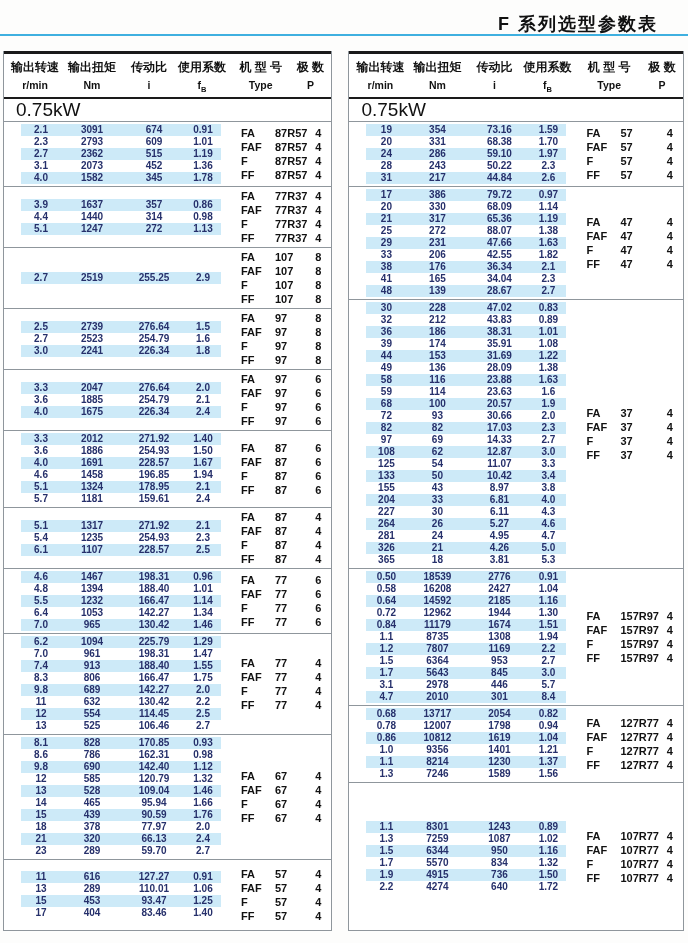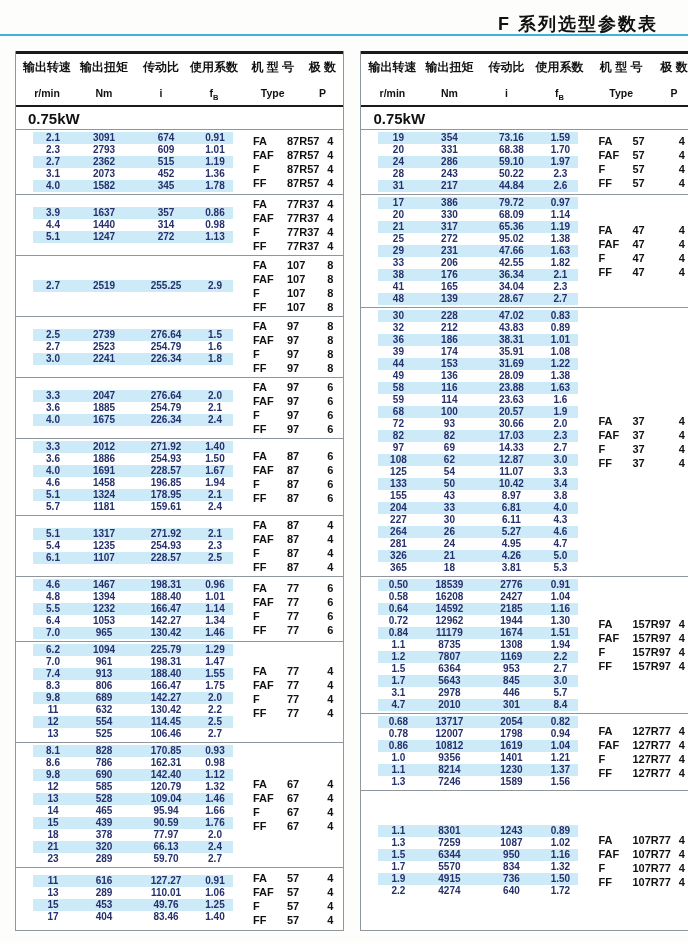--- a/index.html
+++ b/index.html
@@ -18,40 +18,40 @@
   }
   .page{position:relative;width:688px;height:943px;}
   .title-row{text-align:right;padding:12px 30px 0 0;height:34px;}
   .page-title{
     display:inline-block;margin:0;font-size:18px;font-weight:bold;
     color:var(--label-text);letter-spacing:2px;
   }
   .rule{height:2px;background:var(--accent-line);margin:0;}
   .tables{
     display:flex;gap:16px;align-items:stretch;
-    padding:0 7px 0 15px;margin-top:15px;height:880px;
+    padding:0 7px 0 3px;margin-top:15px;height:880px;
   }
   .col{
     flex:1;display:flex;flex-direction:column;background:#fff;
     border:1px solid var(--grid-line);border-top:none;
   }
   
   .hdr{
     display:flex;padding:5px 4px 3px 4px;
     border-top:3px solid var(--header-line);
     border-bottom:2px solid var(--header-line);
   }
   .hcell{text-align:center;color:var(--label-text);}
   .hc0{width:54px}.hc1{width:60px}.hc2{width:54px}.hc3{width:52px}.hc4{flex:1}.hc5{width:34px}
   .hlabel{font-size:12px;font-weight:bold;white-space:nowrap;}
-  .hunit{font-size:10.5px;font-weight:bold;margin-top:11px;}
+  .hunit{font-size:10.5px;font-weight:bold;margin-top:3px;}
   .hunit sub{font-size:7.5px;}
   
   .seclabel{
-    font-size:15px;font-weight:bold;color:var(--label-text);
+    font-size:19px;font-weight:normal;color:var(--label-text);
     padding:2px 0 2px 12px;height:22px;display:flex;align-items:center;
   }
   .seclabel.bt{border-top:1px solid var(--grid-line);}
   
   .block{
     display:flex;align-items:center;padding:2px 0;
     border-top:1px solid var(--grid-line);
   }
   .col .block:last-child{flex:1;}
   .rows{margin-left:17px;width:200px;}
@@ -658,21 +658,21 @@
             </div>
             <div class="row">
               <span class="cell c0">13</span>
               <span class="cell c1">289</span>
               <span class="cell c2">110.01</span>
               <span class="cell c3">1.06</span>
             </div>
             <div class="row">
               <span class="cell c0">15</span>
               <span class="cell c1">453</span>
-              <span class="cell c2">49.76</span>
+              <span class="cell c2">93.47</span>
               <span class="cell c3">1.25</span>
             </div>
             <div class="row">
               <span class="cell c0">17</span>
               <span class="cell c1">404</span>
               <span class="cell c2">83.46</span>
               <span class="cell c3">1.40</span>
             </div>
           </div>
           <div class="types">
@@ -799,21 +799,21 @@
             </div>
             <div class="row">
               <span class="cell c0">21</span>
               <span class="cell c1">317</span>
               <span class="cell c2">65.36</span>
               <span class="cell c3">1.19</span>
             </div>
             <div class="row">
               <span class="cell c0">25</span>
               <span class="cell c1">272</span>
-              <span class="cell c2">95.02</span>
+              <span class="cell c2">88.07</span>
               <span class="cell c3">1.38</span>
             </div>
             <div class="row">
               <span class="cell c0">29</span>
               <span class="cell c1">231</span>
               <span class="cell c2">47.66</span>
               <span class="cell c3">1.63</span>
             </div>
             <div class="row">
               <span class="cell c0">33</span>

